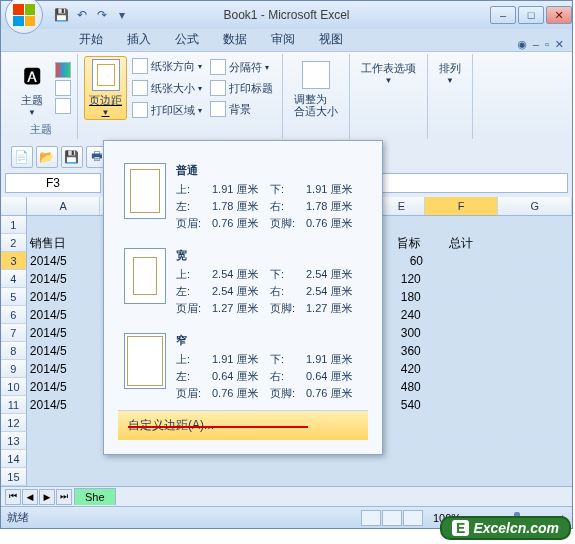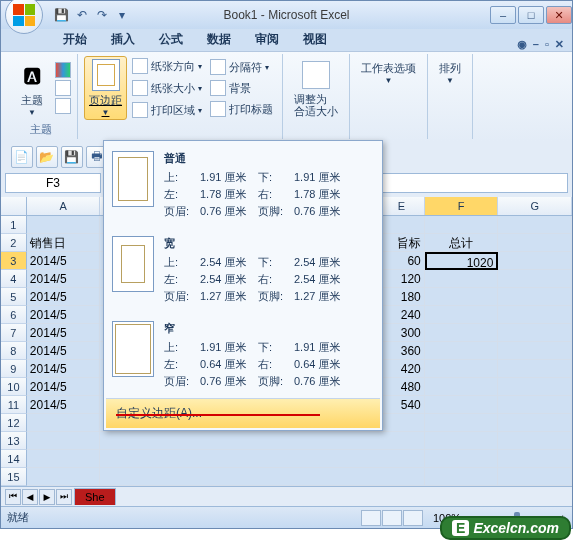--- a/index.html
+++ b/index.html
@@ -10,41 +10,41 @@
 .office-btn { width: 38px; height: 38px; background: radial-gradient(circle at 30% 30%, #fff, #d8e6f5); border: 1px solid #8ba8cc; border-radius: 50%; margin: 2px 4px; position: relative; z-index: 5; display: flex; align-items: center; justify-content: center; }
 .office-logo { width: 22px; height: 22px; display: grid; grid-template-columns: 1fr 1fr; grid-template-rows: 1fr 1fr; gap: 1px; }
 .office-logo span:nth-child(1){background:#eb3c00}.office-logo span:nth-child(2){background:#80bb00}.office-logo span:nth-child(3){background:#009ee5}.office-logo span:nth-child(4){background:#fcaf17}
 .qat { display: flex; gap: 2px; margin-left: 6px; }
 .qat-btn { width: 18px; height: 18px; display: flex; align-items: center; justify-content: center; font-size: 12px; color: #355a8a; }
 .title-text { position: absolute; left: 50%; transform: translateX(-50%); font-size: 12px; color: #3b3b3b; }
 .win-controls { margin-left: auto; display: flex; }
 .win-btn { width: 26px; height: 18px; border: 1px solid #7a9bc4; background: linear-gradient(#e8f1fb,#cadff4); margin-left: 2px; font-size: 11px; display: flex; align-items: center; justify-content: center; color: #2a4a75; border-radius: 2px; }
 .win-btn.close { background: linear-gradient(#f4c3bd,#e78b82); color: #6b0f06; }
 
-.tabs { display: flex; padding-left: 50px; height: 22px; align-items: end; font-weight: bold; }
+.tabs { display: flex; padding-left: 66px; height: 22px; align-items: end; }
 .tab { padding: 3px 12px; font-size: 12px; color: #1e395b; cursor: pointer; }
 .tab.active { background: #f5f9fd; border: 1px solid #8ba8cc; border-bottom: none; border-radius: 3px 3px 0 0; color: #c24e00; }
 .red-underline { border-bottom: 2px solid #d40000; }
 .doc-controls { margin-left: auto; display: flex; gap: 6px; padding-right: 8px; font-size: 11px; color: #355a8a; }
 
 .ribbon { background: linear-gradient(#f5f9fd,#e3ecf7); height: 90px; border-top: 1px solid #b4c8e0; display: flex; padding: 2px 4px; }
 .ribbon-group { border-right: 1px solid #b8cde4; padding: 2px 6px 0; display: flex; flex-direction: column; }
 .group-row { display: flex; gap: 2px; align-items: center; }
 .big-btn { display: flex; flex-direction: column; align-items: center; padding: 2px 4px; border: 1px solid transparent; border-radius: 3px; }
 .big-btn.active { background: linear-gradient(#fff0c8,#ffdb75); border-color: #d8a93e; text-decoration: underline; }
 .big-btn .btn-icon { width: 32px; height: 32px; display: flex; align-items: center; justify-content: center; }
 .margin-icon { width: 28px; height: 32px; border: 1px solid #7a9bc4; background: #fff; position: relative; }
 .margin-icon::before { content: ''; position: absolute; inset: 4px; border: 1px solid #d4a84a; }
 .btn-label { font-size: 11px; color: #1e395b; margin-top: 2px; }
 .drop-arrow { font-size: 8px; color: #1e395b; }
 .small-btn { display: flex; align-items: center; gap: 3px; padding: 2px 3px; font-size: 11px; color: #1e395b; }
 .small-icon { width: 16px; height: 16px; border: 1px solid #a0b8d4; background: #fff; display: inline-block; }
 .group-label { font-size: 11px; color: #4a6a95; text-align: center; margin-top: auto; padding-bottom: 2px; }
 
-.dropdown { position: absolute; left: 103px; top: 140px; width: 280px; background: #f5f9fd; border: 1px solid #8ba8cc; box-shadow: 2px 2px 6px rgba(0,0,0,0.3); z-index: 10; padding: 2px; }
+.dropdown { position: absolute; left: 103px; top: 140px; width: 280px; background: #f5f9fd; border: 1px solid #8ba8cc; box-shadow: 2px 2px 6px rgba(0,0,0,0.3); z-index: 10; padding: 14px; }
 .dd-item { display: flex; padding: 8px 6px; gap: 10px; }
 .dd-preview { width: 42px; height: 56px; border: 1px solid #7a9bc4; background: #fff; position: relative; flex-shrink: 0; }
 .dd-preview.normal::before { content:''; position: absolute; inset: 5px; border: 1px solid #b8a060; }
 .dd-preview.wide::before { content:''; position: absolute; inset: 8px; border: 1px solid #b8a060; }
 .dd-preview.narrow::before { content:''; position: absolute; inset: 2px; border: 1px solid #b8a060; }
 .dd-text { font-size: 11px; color: #1e395b; }
 .dd-title { font-weight: bold; margin-bottom: 3px; color: #1e395b; }
 .dd-row { display: grid; grid-template-columns: 36px 58px 36px 58px; line-height: 17px; }
 .dd-custom { border-top: 1px solid #c4d5ea; padding: 6px 10px; font-size: 12px; color: #1e395b; background: linear-gradient(#ffefb0,#ffd666); position: relative; }
 .red-line { position: absolute; left: 10px; right: 60px; top: 50%; height: 2px; background: #d40000; }
@@ -65,21 +65,21 @@
 .row-h { width: 26px; height: 18px; border-right: 1px solid #9db9d9; border-bottom: 1px solid #c4d5ea; background: linear-gradient(#f7fafc,#e3ecf7); font-size: 11px; text-align: center; line-height: 18px; color: #1e395b; }
 .row-h.sel { background: #ffd768; }
 .cell { width: 74px; height: 18px; border-right: 1px solid #d4deeb; border-bottom: 1px solid #d4deeb; font-size: 12px; padding: 0 3px; text-align: right; line-height: 18px; overflow: hidden; white-space: nowrap; }
 .cell.left { text-align: left; }
 .cell.center { text-align: center; }
 .cell.active { border: 2px solid #000; }
 
 .sheet-tabs { display: flex; align-items: center; background: #e3ecf7; height: 20px; border-top: 1px solid #9db9d9; font-size: 11px; padding-left: 4px; }
 .nav-arrows { display: flex; gap: 1px; }
 .nav-arrow { width: 16px; height: 16px; border: 1px solid #a0b8d4; display: flex; align-items: center; justify-content: center; font-size: 9px; }
-.sheet-tab { padding: 2px 10px; background: #b91c1c; border: 1px solid #9db9d9; border-bottom: none; margin-left: 2px; }
+.sheet-tab { padding: 2px 10px; background: #86efac; border: 1px solid #9db9d9; border-bottom: none; margin-left: 2px; }
 
 .statusbar { display: flex; align-items: center; background: linear-gradient(#dce8f6,#c5daf2); height: 22px; font-size: 11px; padding: 0 6px; border-top: 1px solid #9db9d9; }
 .status-left { color: #1e395b; }
 .zoom { margin-left: auto; display: flex; align-items: center; gap: 4px; }
 .view-btns { display: flex; gap: 1px; margin-right: 6px; }
 .view-btn { width: 20px; height: 16px; border: 1px solid #a0b8d4; background: #eaf2fb; }
 .slider { width: 80px; height: 4px; background: #aac2de; position: relative; border-radius: 2px; }
 .slider-thumb { position: absolute; left: 38px; top: -4px; width: 6px; height: 12px; background: #6b8ab2; border-radius: 2px; }
 
 .watermark { position: absolute; right: 4px; bottom: 4px; z-index: 50; font-size: 14px; font-weight: bold; font-style: italic; color: #fff; background: #2e7d32; padding: 2px 10px; border-radius: 10px; border: 2px solid #1b5e20; display: flex; align-items: center; }
@@ -173,25 +173,25 @@
             </div>
         </div>
         <div style="display:flex;flex-direction:column;gap:1px">
           <div class="small-btn">
               <span class="small-icon"></span>
               <span>分隔符</span>
               <span class="drop-arrow">▾</span>
             </div>
           <div class="small-btn">
               <span class="small-icon"></span>
+              <span>打印标题</span>
+            </div>
+          <div class="small-btn">
+              <span class="small-icon"></span>
               <span>背景</span>
-            </div>
-          <div class="small-btn">
-              <span class="small-icon"></span>
-              <span>打印标题</span>
             </div>
         </div>
       </div>
     </div>
 
     <div class="ribbon-group">
       <div class="big-btn">
         <div class="btn-icon">
             <span class="small-icon" style="width:28px;height:28px"></span>
           </div>
@@ -251,21 +251,20 @@
           <div class="cell" style="width: 280px; border-right: none;"></div>
           <div class="cell" style="width: 46px;">旨标</div>
           <div class="cell center">总计</div>
           <div class="cell"></div>
         </div>
         <div class="grid-row">
           <div class="row-h sel">3</div>
           <div class="cell left">2014/5</div>
           <div class="cell" style="width: 280px; border-right: none;"></div>
           <div class="cell" style="width: 46px;">60</div>
-          <div class="cell active">1020</div>
           <div class="cell"></div>
         </div>
         <div class="grid-row">
           <div class="row-h">4</div>
           <div class="cell left">2014/5</div>
           <div class="cell" style="width: 280px; border-right: none;"></div>
           <div class="cell" style="width: 46px;">120</div>
           <div class="cell"></div>
           <div class="cell"></div>
         </div>

